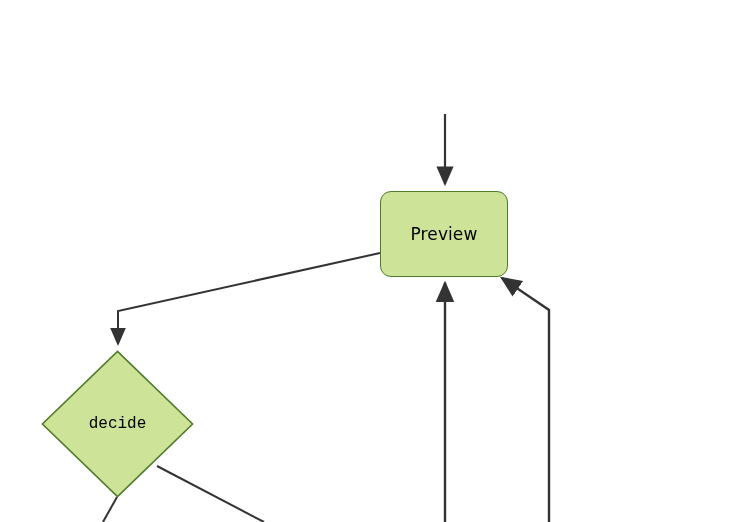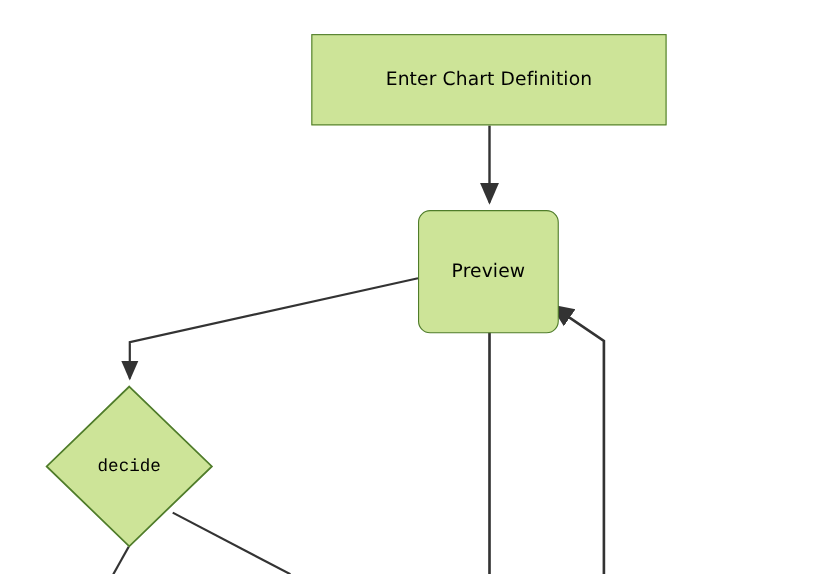--- a/index.html
+++ b/index.html
@@ -88,25 +88,22 @@
 
     <path d="M445,522 L445,283" fill="none" stroke="#333333" stroke-width="2.4" marker-end="url(#arrowhead)"></path>
 
     <path d="M549,522 L549,310 L502,278" fill="none" stroke="#333333" stroke-width="2.4" marker-end="url(#arrowhead)"></path>
 
     <path d="M117,497 L103,522" fill="none" stroke="#333333" stroke-width="2.0"></path>
 
     <path d="M157,466 L264,522" fill="none" stroke="#333333" stroke-width="2.0"></path>
   </svg>
 
-  <div class="node node-rect" style="left:283px; top:31px; width:323px; height:83px;">
-    <span class="node-label">Enter Chart Definition</span>
-  </div>
 
-  <div class="node node-rounded" style="left:380px; top:191px; width:128px; height:112px;">
+  <div class="node node-rounded" style="left:380px; top:191px; width:128px; height:86px;">
     <span class="node-label">Preview</span>
   </div>
 
   <div class="diamond-wrap" style="left:41px; top:350px; width:153px; height:148px;">
     <svg class="diamond-svg" viewBox="0 0 153 148" width="153" height="148" xmlns="http://www.w3.org/2000/svg">
       <polygon points="76.5,1.4 151.6,74 76.5,146.6 1.4,74" fill="#cde498" stroke="#4f7c2a" stroke-width="1.6"></polygon>
     </svg>
     <span class="diamond-text">decide</span>
   </div>
 

